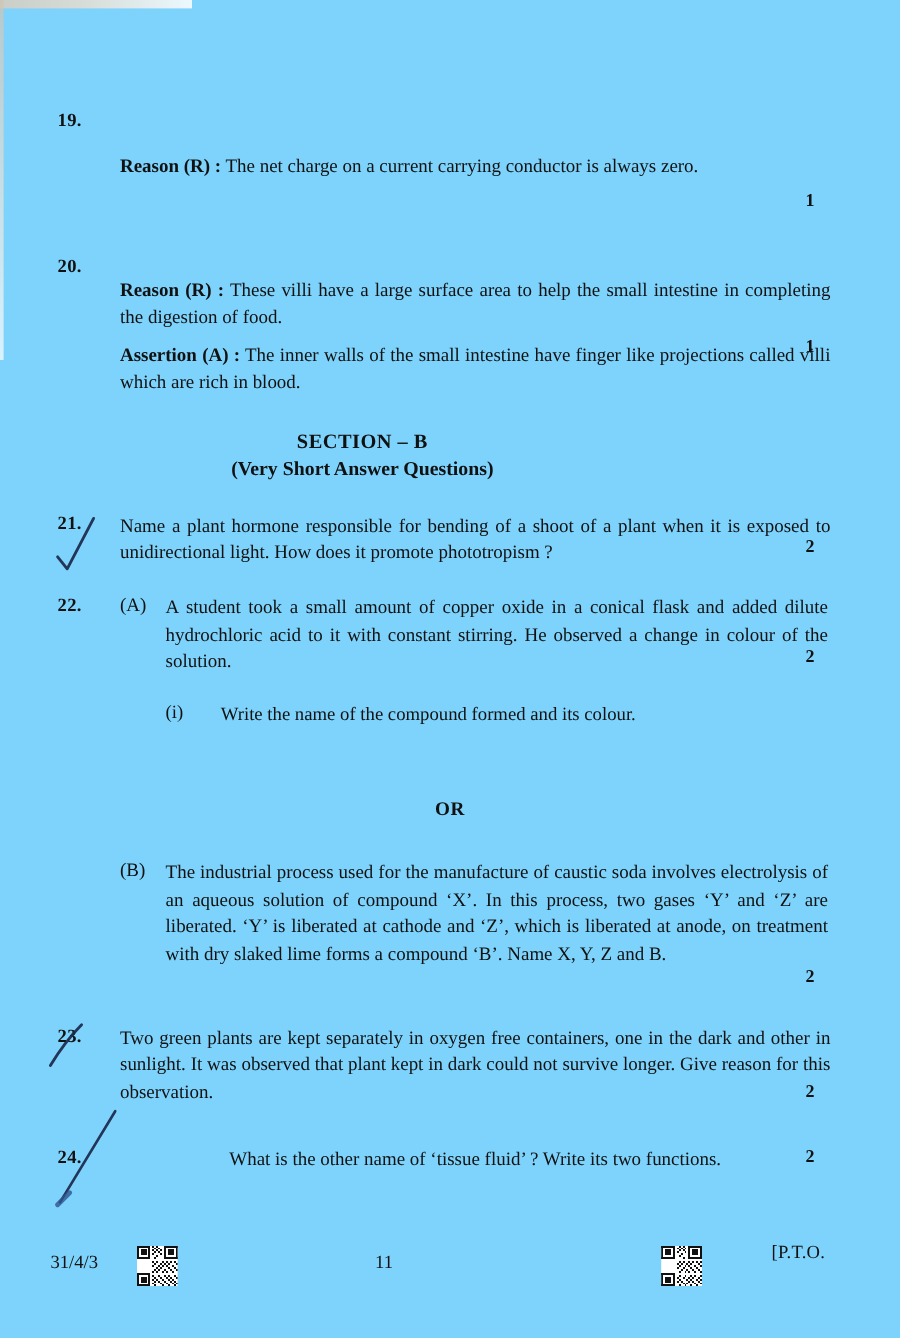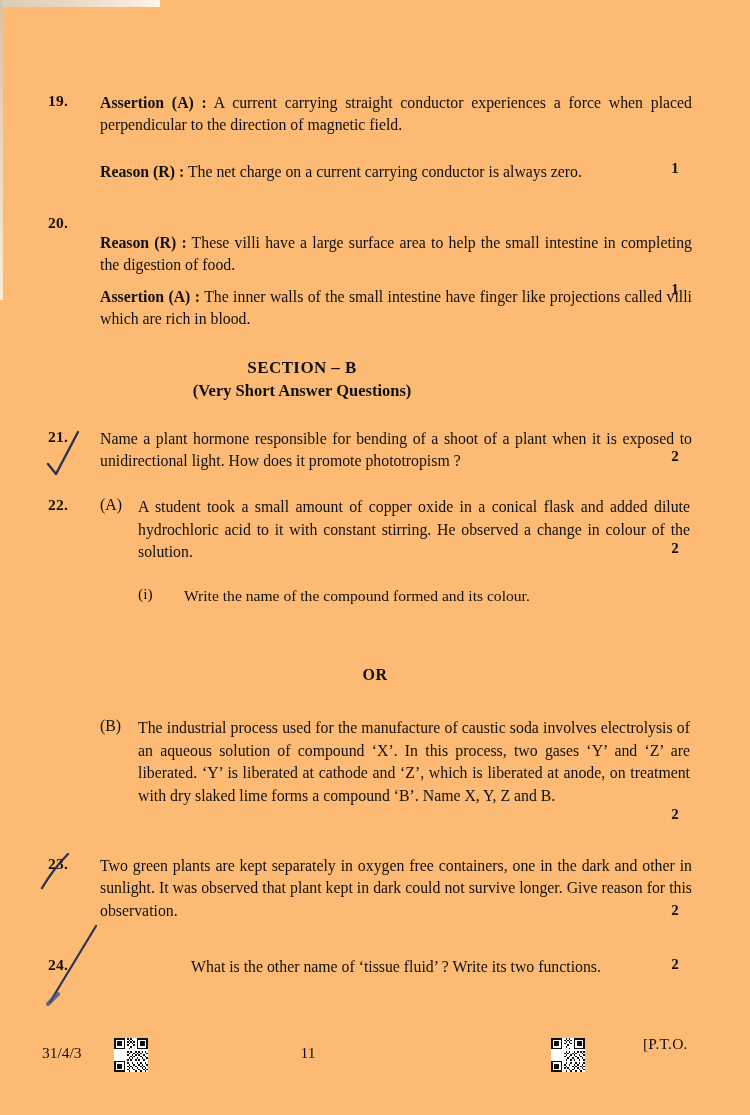--- a/index.html
+++ b/index.html
@@ -13,21 +13,21 @@
     position: relative;
     overflow: hidden;
     font-family: "Liberation Serif", "DejaVu Serif", serif;
     color: #111111;
   }
 
   
   #page {
     position: absolute;
     inset: 0;
-    background: #fdba74;
+    background: #7dd3fc;
     overflow: hidden;
   }
 
   
   .scan-edge-top {
     position: absolute;
     top: 0; left: 0;
     width: 160px; height: 7px;
     background: linear-gradient(90deg, #d8cdbe 0%, #e7ded2 45%, #ffffff 100%);
     opacity: .85;
@@ -157,21 +157,21 @@
     height: 60px;
   }
   .paper-code {
     position: absolute;
     left: 42px;
     top: 9px;
     font-size: 15.5px;
   }
   .page-no {
     position: absolute;
-    left: 4px;
+    left: 16px;
     top: 9px;
     width: 608px;
     text-align: center;
     font-size: 15.5px;
   }
   .pto {
     position: absolute;
     left: 643px;
     top: 0;
     font-size: 15.5px;
@@ -205,22 +205,21 @@
 <div id="page">
 
   <div class="scan-edge-top"></div>
   <div class="scan-edge-left"></div>
 
   <div class="content">
 
     <div class="qblock" style="top:92px;">
       <div class="qnum">19.</div>
       <div class="qbody">
-        <p class="para"><span class="lbl">Assertion (A) :</span><span> A current carrying straight conductor experiences a force when placed perpendicular to the direction of magnetic field.</span></p>
-        <p class="para" style="margin-top:24px;"><span class="lbl">Reason (R) :</span><span> The net charge on a current carrying conductor is always zero.</span></p>
+        <p class="para" style="margin-top:36px;"><span class="lbl">Reason (R) :</span><span> The net charge on a current carrying conductor is always zero.</span></p>
       </div>
     </div>
     <div class="marks" style="top:160px;">1</div>
 
     <div class="qblock" style="top:214px;">
       <div class="qnum">20.</div>
       <div class="qbody">
         <p class="para" style="margin-top:18px;"><span class="lbl">Reason (R) :</span><span> These villi have a large surface area to help the small intestine in completing the digestion of food.</span></p>
         <p class="para"><span class="lbl">Assertion (A) :</span><span> The inner walls of the small intestine have finger like projections called villi which are rich in blood.</span></p>
       </div>

